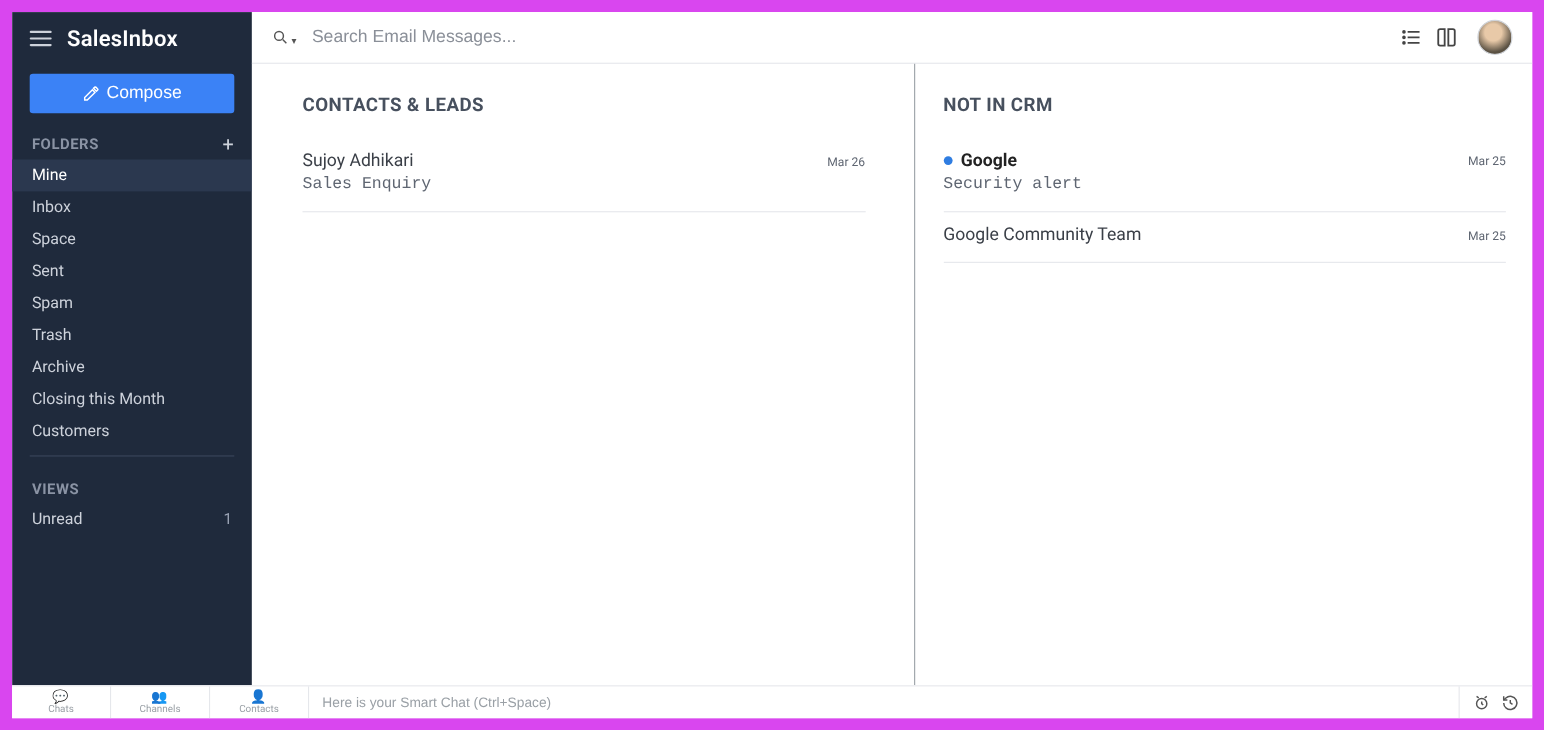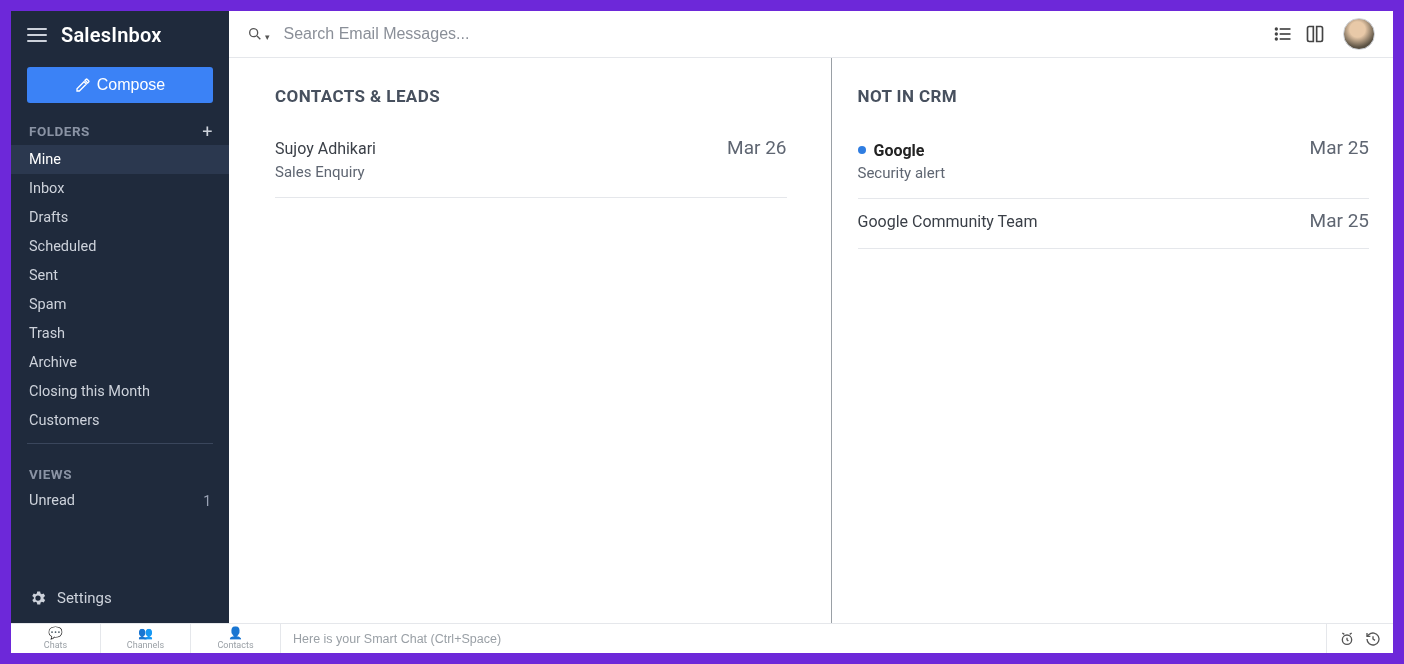--- a/index.html
+++ b/index.html
@@ -1,17 +1,17 @@
 <!DOCTYPE html>
 <html><head>
   <meta charset="utf-8">
   <style>
     * { margin: 0; padding: 0; box-sizing: border-box; }
     body { font-family: -apple-system, BlinkMacSystemFont, "Segoe UI", Roboto, Helvetica, Arial, sans-serif; background: #000; }
-    .frame { width: 1404px; height: 664px; background: #6d28d9; padding: 11px; }
+    .frame { width: 1404px; height: 664px; background: #d946ef; padding: 11px; }
     .app { width: 100%; height: 100%; background: #fff; display: flex; flex-direction: column; overflow: hidden; }
     .main-area { flex: 1; display: flex; min-height: 0; }
     
     
     .sidebar { width: 218px; background: #1f2a3c; color: #cdd2db; display: flex; flex-direction: column; }
     .brand-row { display: flex; align-items: center; gap: 14px; padding: 12px 14px 10px 16px; }
     .hamburger { width: 20px; height: 14px; display: flex; flex-direction: column; justify-content: space-between; cursor: pointer; }
     .hamburger span { display: block; height: 2px; background: #cdd2db; border-radius: 1px; }
     .brand { color: #fff; font-size: 20px; font-weight: 600; letter-spacing: 0.2px; }
     .compose-wrap { padding: 10px 16px 14px 16px; }
@@ -45,23 +45,23 @@
     .columns { flex: 1; display: flex; min-height: 0; }
     .col { flex: 1; padding: 28px 24px 10px 26px; min-width: 0; margin-left: 20px; }
     .col + .col { border-left: 1px solid #9aa0a6; }
     .col-title { font-size: 17px; font-weight: 700; color: #47505e; letter-spacing: 0.4px; margin-bottom: 20px; }
     .msg { padding: 10px 0 16px 0; border-bottom: 1px solid #e5e7eb; position: relative; cursor: pointer; }
     .msg-top { display: flex; align-items: baseline; justify-content: space-between; }
     .msg-sender-wrap { display: flex; align-items: center; gap: 8px; }
     .unread-dot { width: 8px; height: 8px; border-radius: 50%; background: #2f7de1; flex-shrink: 0; }
     .msg-sender { font-size: 16px; color: #3a3f47; }
     .msg-sender.bold { font-weight: 700; color: #222; }
-    .msg-date { font-size: 19px; color: #5f6672; white-space: nowrap; }
+    .msg-date { font-size: 11px; color: #5f6672; white-space: nowrap; }
     .msg-subject { font-size: 15px; color: #5f6672; margin-top: 4px; }
-    .indent { padding-left: 0; }
+    .indent { padding-left: 0; font-family: Liberation Mono, monospace; }
     
     
     .bottombar { height: 30px; border-top: 1px solid #e5e7eb; display: flex; align-items: stretch; background: #fff; }
     .btab { width: 90px; border-right: 1px solid #e5e7eb; display: flex; flex-direction: column; align-items: center; justify-content: center; gap: 1px; cursor: pointer; color: #9aa0a6; }
     .btab-icon { font-size: 12px; line-height: 1; }
     .btab-label { font-size: 9px; }
     .smartchat { flex: 1; display: flex; align-items: center; padding: 0 12px; border-right: 1px solid #e5e7eb; }
     .smartchat-input { border: none; outline: none; width: 100%; font-size: 12.5px; color: #777; }
     .smartchat-input::placeholder { color: #9aa0a6; }
     .btrail { display: flex; align-items: center; gap: 10px; padding: 0 12px; color: #555; }
@@ -91,47 +91,40 @@
             <span>Compose</span>
           </button>
         </div>
         <div class="section-header">
           <span>FOLDERS</span>
           <span class="plus-icon">+</span>
         </div>
         <ul class="folder-list" id="folder-list">
             <li class="folder-item active">Mine</li>
             <li class="folder-item">Inbox</li>
-            <li class="folder-item">Drafts</li>
-            <li class="folder-item">Scheduled</li>
+            <li class="folder-item">Space</li>
             <li class="folder-item">Sent</li>
             <li class="folder-item">Spam</li>
             <li class="folder-item">Trash</li>
             <li class="folder-item">Archive</li>
             <li class="folder-item">Closing this Month</li>
             <li class="folder-item">Customers</li>
           </ul>
 
         <hr class="divider">
         <div class="section-header views-block">
           <span>VIEWS</span>
         </div>
         <div id="views-list">
             <div class="view-item">
               <span>Unread</span>
               <span class="view-count">1</span>
             </div>
           </div>
 
-        <div class="settings-row">
-          <svg class="gear-icon" viewBox="0 0 24 24" fill="#cdd2db">
-              <path d="M19.4 13a7.5 7.5 0 0 0 .1-1 7.5 7.5 0 0 0-.1-1l2.1-1.6-2-3.5-2.5 1a7.6 7.6 0 0 0-1.7-1l-.4-2.6h-4l-.4 2.6a7.6 7.6 0 0 0-1.7 1l-2.5-1-2 3.5L6.5 11a7.5 7.5 0 0 0-.1 1 7.5 7.5 0 0 0 .1 1l-2.1 1.6 2 3.5 2.5-1a7.6 7.6 0 0 0 1.7 1l.4 2.6h4l.4-2.6a7.6 7.6 0 0 0 1.7-1l2.5 1 2-3.5L19.4 13zM12 15.5A3.5 3.5 0 1 1 15.5 12 3.5 3.5 0 0 1 12 15.5z"></path>
-            </svg>
-          <span>Settings</span>
-        </div>
       </aside>
 
       <div class="content-area">
         <div class="topbar">
           <div class="search-icon-wrap">
             <svg class="search-icon" viewBox="0 0 24 24" fill="none" stroke="#555" stroke-width="2">
                 <circle cx="10" cy="10" r="6"></circle>
                 <line x1="15" y1="15" x2="20" y2="20"></line>
               </svg>
             <span class="caret-down">▾</span>

